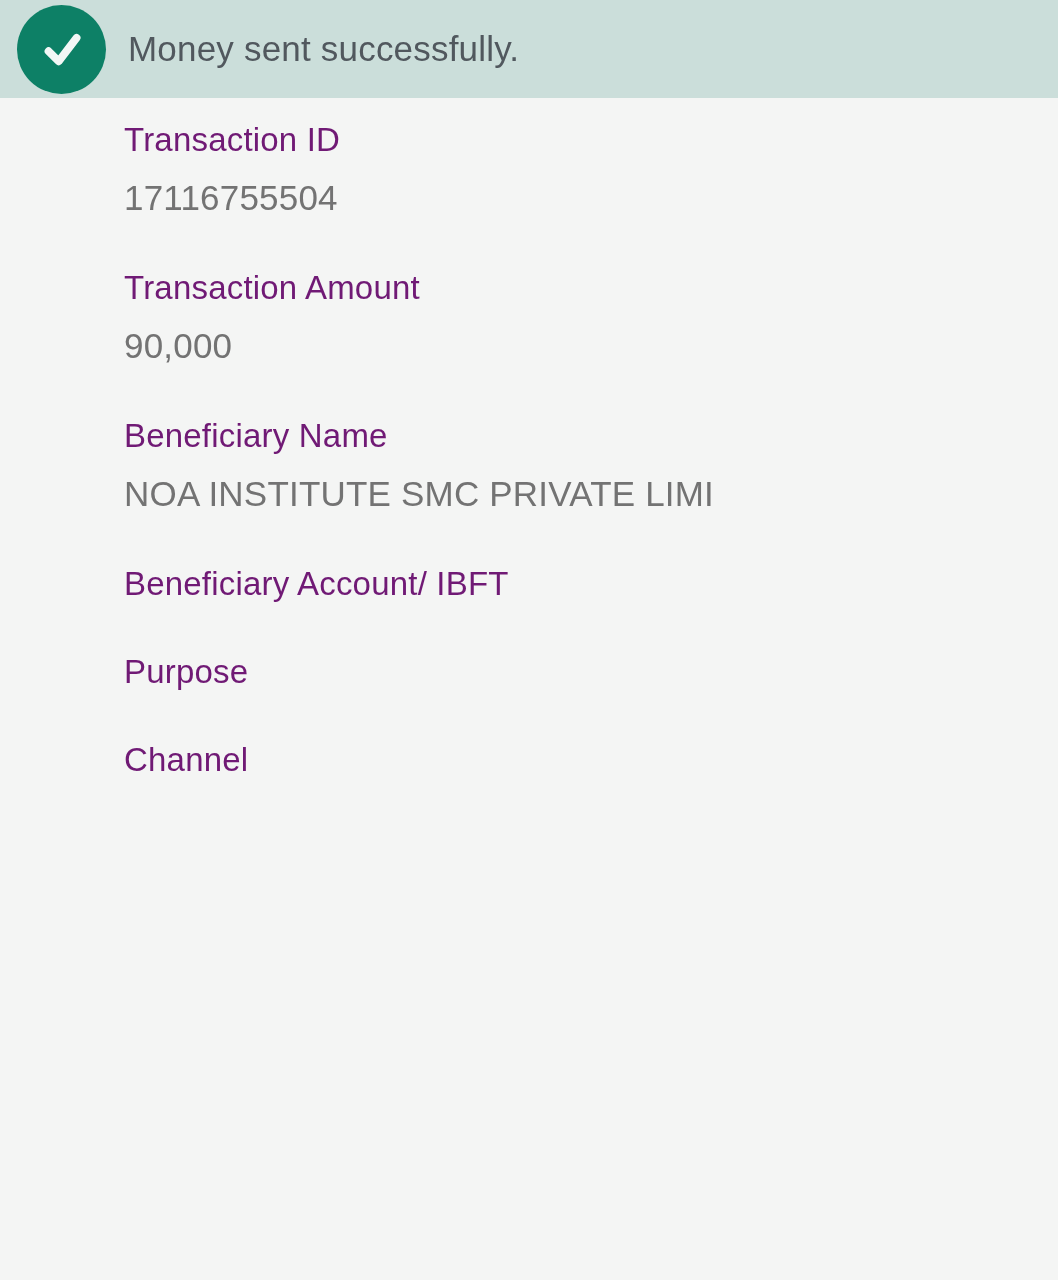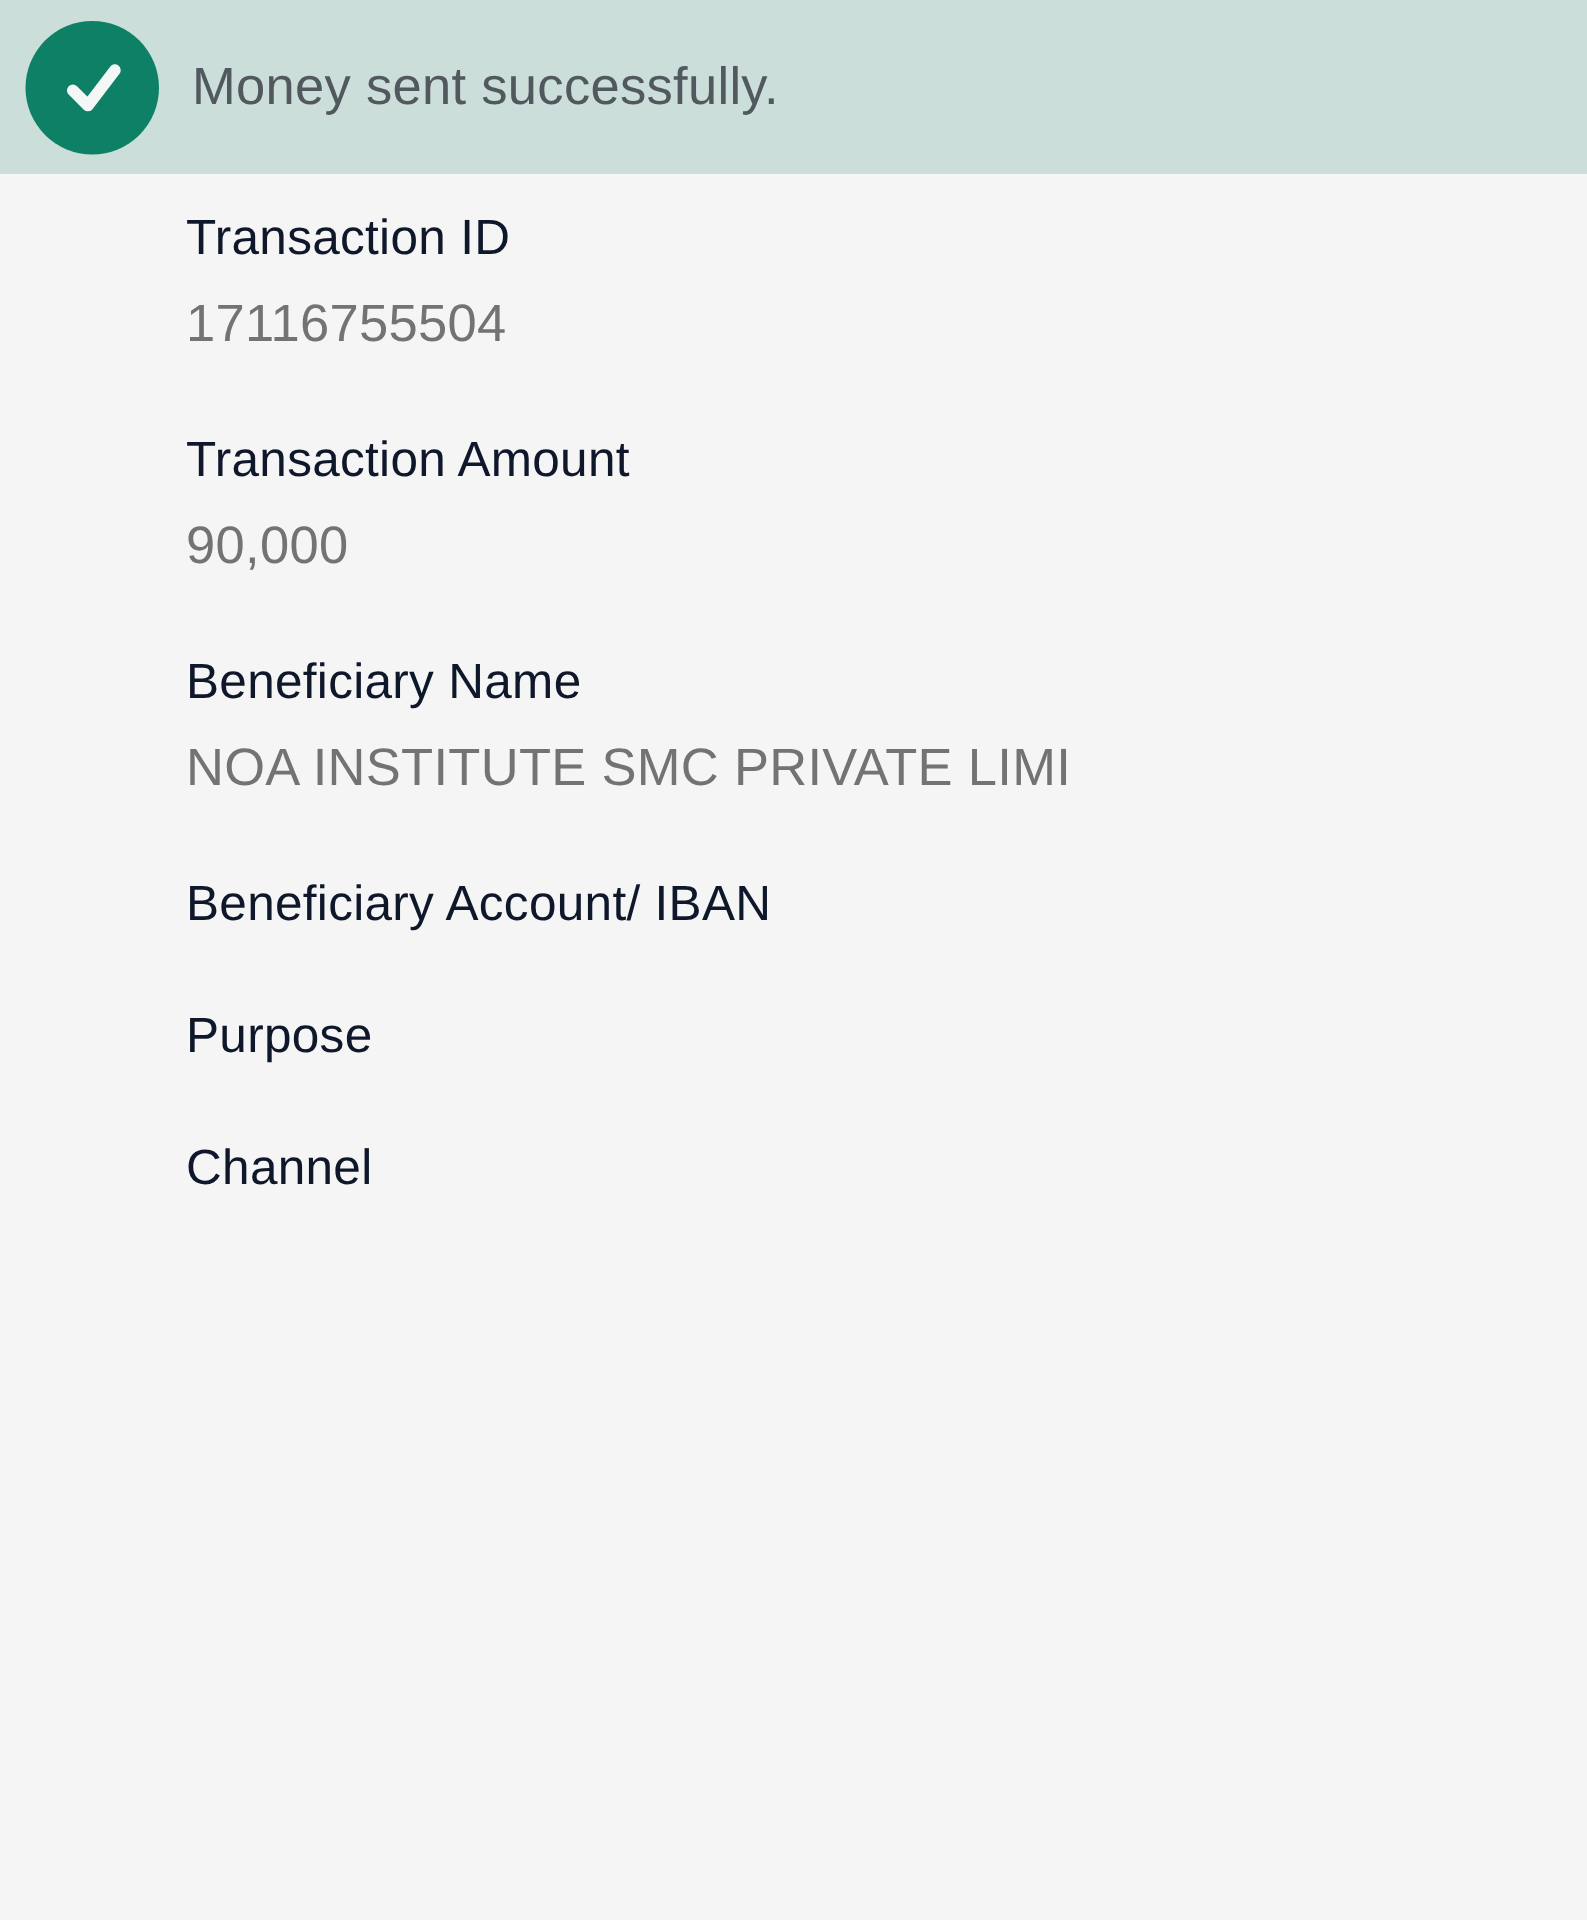--- a/index.html
+++ b/index.html
@@ -11,21 +11,21 @@
     height: 1280px;
     overflow: hidden;
     background: #f4f5f4;
     font-family: "Liberation Sans", "DejaVu Sans", sans-serif;
     -webkit-font-smoothing: antialiased;
   }
 
   
   .banner {
     width: 100%;
-    height: 116px;
+    height: 98px;
     background: #cbdeda;
     display: flex;
     align-items: center;
     box-sizing: border-box;
   }
   .check-circle {
     width: 89px;
     height: 89px;
     border-radius: 50%;
     background: #0d8066;
@@ -51,21 +51,21 @@
   
   .details {
     padding: 21px 40px 0 124px;
   }
   .field {
     margin-bottom: 47px;
   }
   .field-label {
     font-size: 33px;
     line-height: 41px;
-    color: #0f172a;
+    color: #701a75;
     letter-spacing: 0.2px;
   }
   .field-value {
     margin-top: 16px;
     font-size: 35px;
     line-height: 44px;
     color: #737373;
     letter-spacing: 0.2px;
     white-space: nowrap;
   }
@@ -95,21 +95,21 @@
     <div class="field-value">90,000</div>
   </div>
 
 
   <div class="field">
     <div class="field-label">Beneficiary Name</div>
     <div class="field-value">NOA INSTITUTE SMC PRIVATE LIMI</div>
   </div>
 
   <div class="field">
-    <div class="field-label">Beneficiary Account/ IBAN</div>
+    <div class="field-label">Beneficiary Account/ IBFT</div>
   </div>
 
   <div class="field">
     <div class="field-label">Purpose</div>
   </div>
 
   <div class="field">
     <div class="field-label">Channel</div>
   </div>
 

